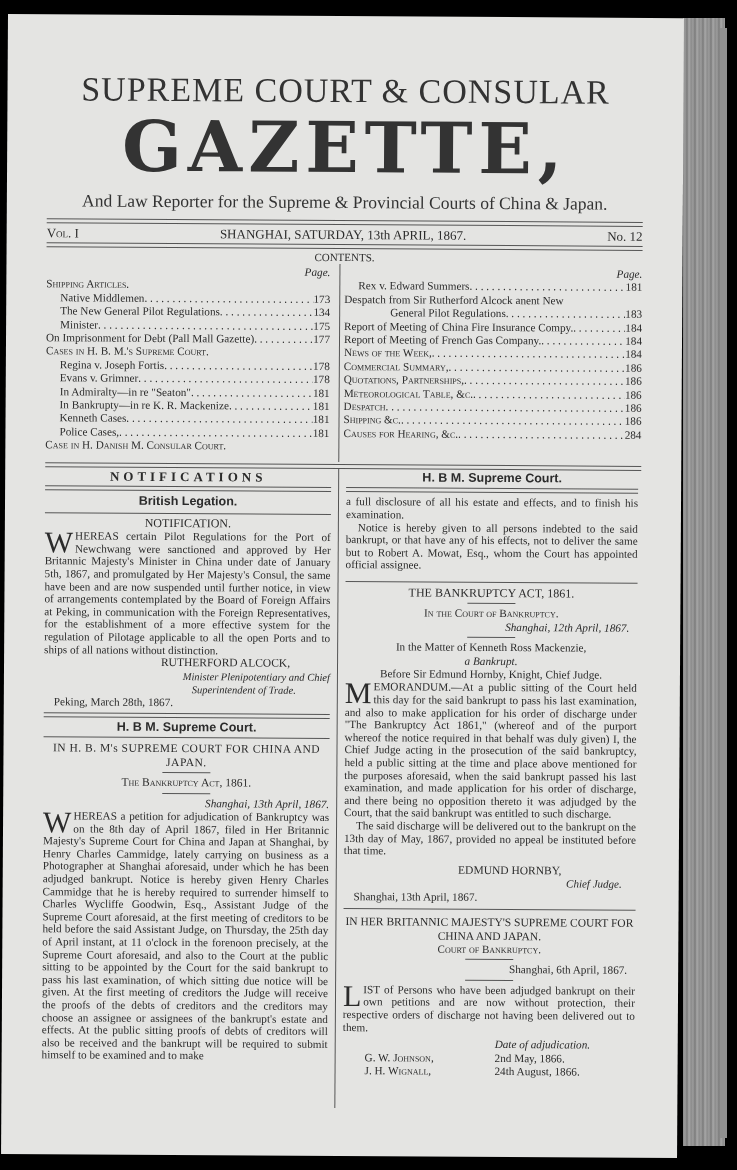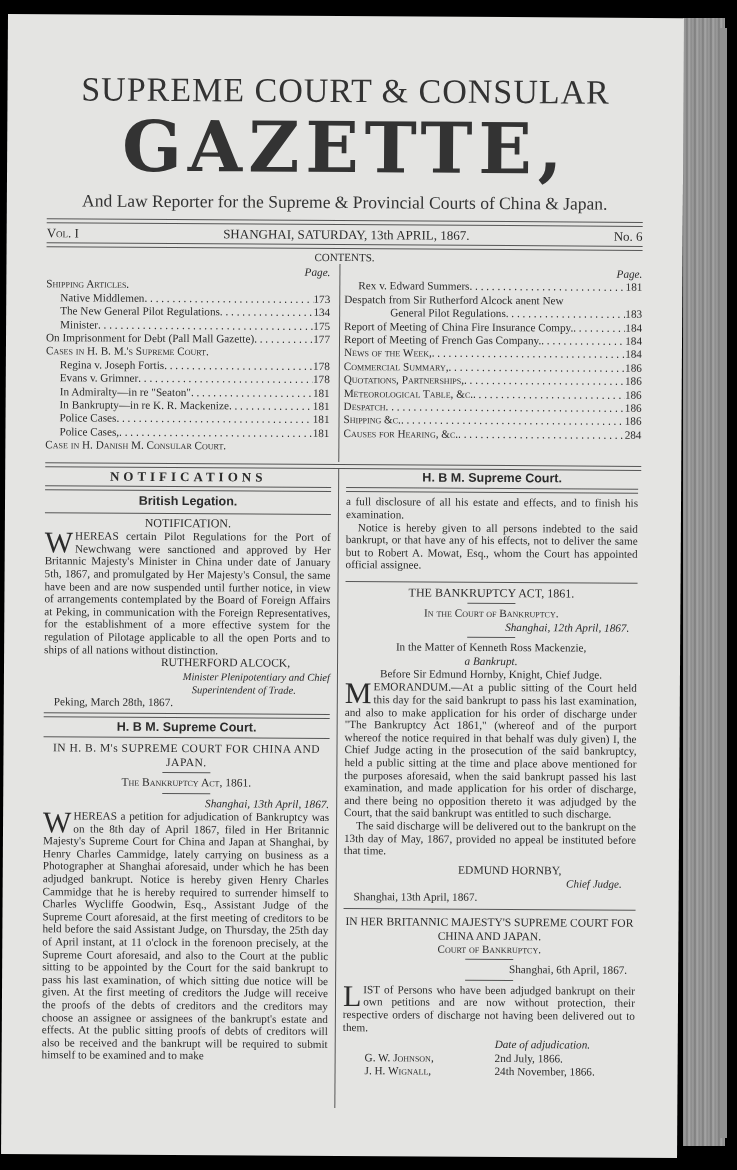--- a/index.html
+++ b/index.html
@@ -44,21 +44,21 @@
 <div class="page">
 
   <div class="abs masthead1">SUPREME COURT &amp; CONSULAR</div>
   <div class="abs masthead2">GAZETTE,</div>
   <div class="abs subtitle">And Law Reporter for the Supreme &amp; Provincial Courts of China &amp; Japan.</div>
 
   <div class="rule2" style="top:204px"></div>
   <div class="abs dateline">
     <span class="sc">Vol. I</span>
     <span>SHANGHAI, SATURDAY, 13th APRIL, 1867.</span>
-    <span>No. 6</span>
+    <span>No. 12</span>
   </div>
   <div class="rule2" style="top:228px"></div>
 
   <div class="abs contents-title">CONTENTS.</div>
 
   <div class="col" style="left:40px; top:250px; width:284px;">
     <div class="toc-row">
         <span class="lbl"></span>
         <span style="flex:1"></span>
         <span class="pg italic">Page.</span>
@@ -104,21 +104,21 @@
           <span class="lbl indent">In Admiralty—in re "Seaton"</span>
           <span class="dots"></span>
           <span class="pg">181</span>
         </div>
         <div class="toc-row">
           <span class="lbl indent">In Bankrupty—in re K. R. Mackenize</span>
           <span class="dots"></span>
           <span class="pg">181</span>
         </div>
         <div class="toc-row">
-          <span class="lbl indent">Police Cases</span>
+          <span class="lbl indent">Kenneth Cases</span>
           <span class="dots"></span>
           <span class="pg">181</span>
         </div>
         <div class="toc-row">
           <span class="lbl indent">Police Cases,</span>
           <span class="dots"></span>
           <span class="pg">181</span>
         </div>
         <div class="toc-row">
           <span class="lbl sc">Case in H. Danish M. Consular Court.</span>
@@ -251,21 +251,21 @@
     <div class="short-rule"></div>
     <div class="right" style="padding-right:8px; font-size:11.2px;">Shanghai, 6th April, 1867.</div>
     <div class="short-rule"></div>
     <div class="body-text">
       <span class="dropcap">L</span><span>IST of Persons who have been adjudged bankrupt on their own petitions and are now without protection, their respective orders of discharge not having been delivered out to them.</span>
     </div>
     <div class="italic" style="padding-left:152px; font-size:11.2px; margin-top:4px;">Date of adjudication.</div>
     <div id="bankrupt-list">
         <div style="display: flex; font-size: 11.2px;">
           <span class="sc" style="width: 152px; padding-left: 22px; box-sizing: border-box;">G. W. Johnson,</span>
-          <span>2nd July, 1866.</span>
+          <span>2nd May, 1866.</span>
         </div>
         <div style="display: flex; font-size: 11.2px;">
           <span class="sc" style="width: 152px; padding-left: 22px; box-sizing: border-box;">J. H. Wignall,</span>
-          <span>24th November, 1866.</span>
+          <span>24th August, 1866.</span>
         </div>
       </div>
   </div>
 </div>
 
 </body></html>

